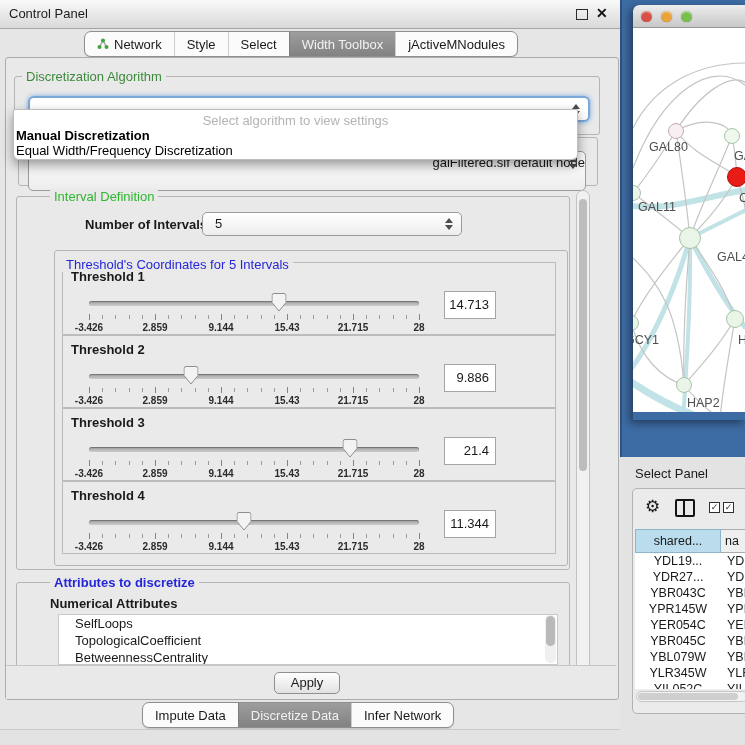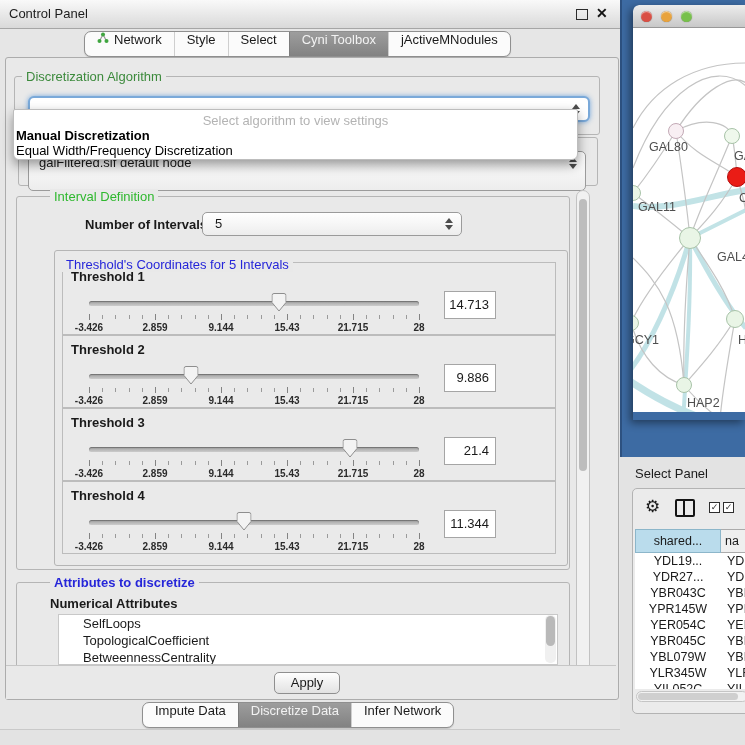--- a/index.html
+++ b/index.html
@@ -9,21 +9,21 @@
   
   .cp-titlebar{position:absolute;left:0;top:0;width:620px;height:28px;
     background:linear-gradient(#f9f9f9,#d9d9d9);border-bottom:1px solid #a6a6a6;}
   .cp-title{position:absolute;left:9px;top:6px;color:#1c1c1c;}
   .float-btn{position:absolute;left:576px;top:9px;width:10px;height:9px;border:1.5px solid #2b2b2b;background:transparent;}
   .close-btn{position:absolute;left:596px;top:5px;font-weight:bold;font-size:14px;color:#111;}
 
   
   .tabstrip{position:absolute;display:flex;height:24px;background:#fbfbfb;
     border:1px solid #8f8f8f;border-radius:7px;overflow:hidden;box-shadow:0 1px 1px rgba(0,0,0,.15);}
-  .tab{display:flex;gap:5px;padding:0 12px;border-left:1px solid #cfcfcf;
+  .tab{display:flex;align-items:center;gap:5px;padding:0 12px;border-left:1px solid #cfcfcf;
     color:#1a1a1a;white-space:nowrap;cursor:default;}
   .tab:first-child{border-left:none;}
   .tab.selected{background:linear-gradient(#9d9d9d,#828282);color:#f2f2f2;border-left-color:#7c7c7c;}
   .tabstrip-top{left:84px;top:31px;}
   .tabstrip-bottom{left:142px;top:702px;}
   .net-ic svg{display:block;}
 
   
   .cp-content{position:absolute;left:5px;top:57px;width:612px;height:641px;
     border:1px solid #acacac;border-radius:3px;background:#e9e9e9;}
@@ -67,21 +67,21 @@
     background:repeating-linear-gradient(to right,#9a9a9a 0 1px,transparent 1px 13.2px);}
   .majortick{position:absolute;top:19px;width:1px;height:6px;background:#838383;}
   .ticklabels{position:absolute;left:0;top:27px;width:330px;height:12px;}
   .ticklabel{position:absolute;top:0;transform:translateX(-50%);font-size:10px;font-weight:bold;color:#2b2b2b;white-space:nowrap;}
   .thr-value{position:absolute;left:381px;top:28px;width:52px;height:28px;background:#fff;
     border:1px solid #a5a5a5;box-sizing:border-box;line-height:26px;text-align:right;padding-right:6px;}
 
   
   .attr-list{position:absolute;left:58px;top:614px;width:500px;height:51px;background:#fff;
     border:1px solid #c8c8c8;overflow:hidden;box-sizing:border-box;}
-  .attr-item{line-height:17px;padding-left:24px;}
+  .attr-item{line-height:17px;padding-left:16px;}
   .attr-scroll{position:absolute;right:2px;top:1px;width:11px;height:48px;background:#f0f0f0;border-radius:5px;}
   .attr-scroll .thumb{position:absolute;left:1px;top:1px;width:9px;height:30px;background:#b9b9b9;border-radius:5px;}
 
   
   .apply-bar{position:absolute;left:6px;top:665px;width:610px;height:33px;background:#e9e9e9;border-top:1px solid #c6c6c6;}
   .apply-btn{position:absolute;left:268px;top:6px;width:66px;height:22px;background:linear-gradient(#fefefe,#e2e2e2);
     border:1px solid #8f8f8f;border-radius:5px;text-align:center;line-height:20px;box-sizing:border-box;}
   .bottom-strip{position:absolute;left:0;top:729px;width:620px;height:16px;background:#e3e3e3;border-top:1px solid #c9c9c9;}
 
   
@@ -141,21 +141,21 @@
       </span>
       <span>Network</span>
     </div>
     <div class="tab">
         <span>Style</span>
       </div>
     <div class="tab">
         <span>Select</span>
       </div>
     <div class="tab selected">
-        <span>Cyni Toolbox</span>
+        <span>Width Toolbox</span>
       </div>
     <div class="tab">
         <span>jActiveMNodules</span>
       </div>
   </div>
 
   <div class="cp-content"></div>
 
   <div class="fieldset" style="left:14px;top:76px;width:584px;height:57px;"></div>
   <span class="fieldset-label lbl-darkgreen" style="left:22px;top:69px;">Discretization Algorithm</span>
@@ -167,21 +167,21 @@
   </div>
 
   <div class="popup">
     <div class="popup-hint">Select algorithm to view settings</div>
     <div class="popup-opt bold">Manual Discretization</div>
     <div class="popup-opt">Equal Width/Frequency Discretization</div>
   </div>
 
   <div class="fieldset" style="left:18px;top:137px;width:578px;height:47px;"></div>
   <span class="fieldset-label" style="left:26px;top:130px;">Table Data</span>
-  <div class="combo" style="left:28px;top:151px;width:558px;height:40px;">
+  <div class="combo" style="left:28px;top:151px;width:558px;height:40px;text-align:right;">
     <span>galFiltered.sif default node</span>
     <span class="stepper">
         <i class="up"></i>
         <i class="dn"></i>
       </span>
   </div>
 
   <div class="vscroll">
     <div class="thumb"></div>
   </div>

